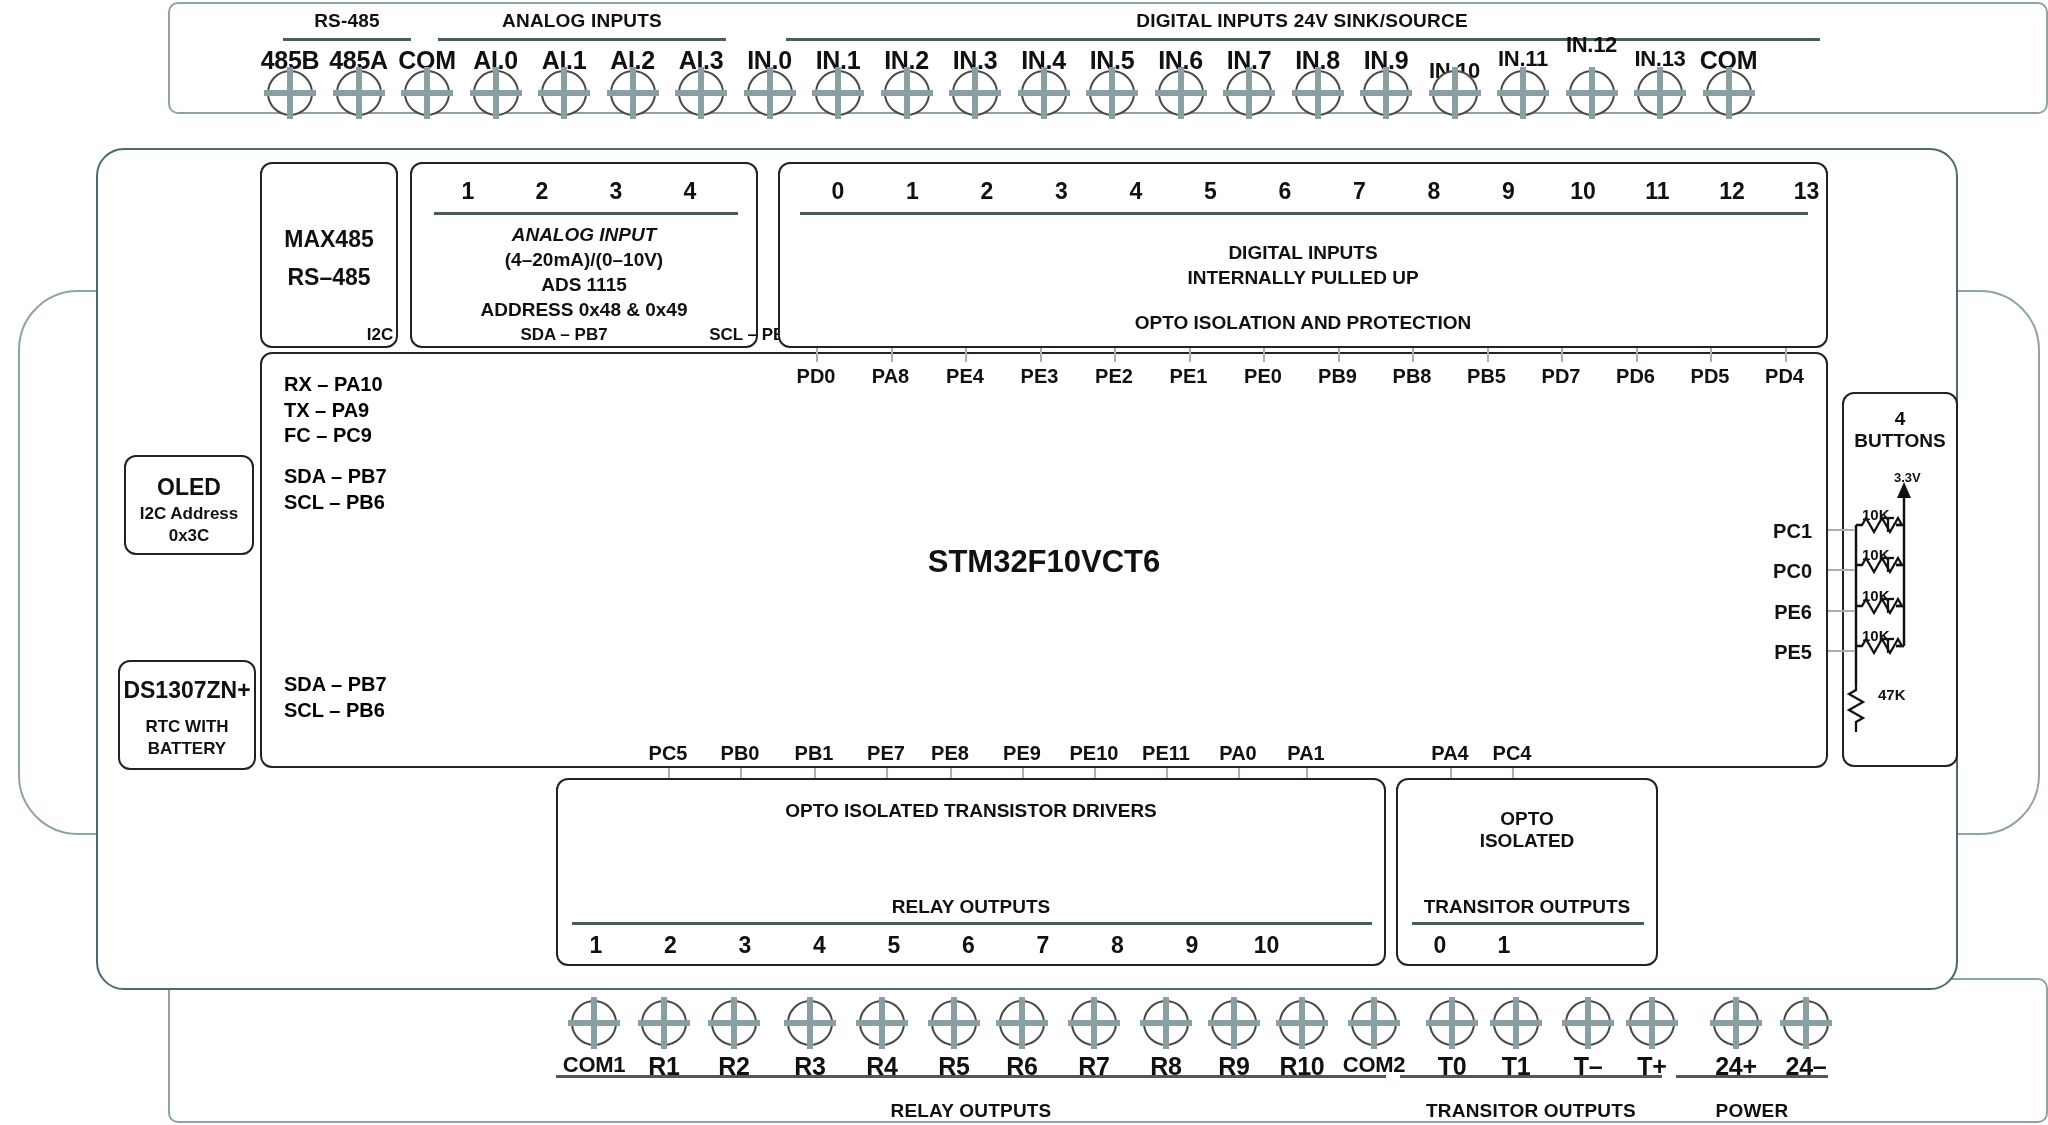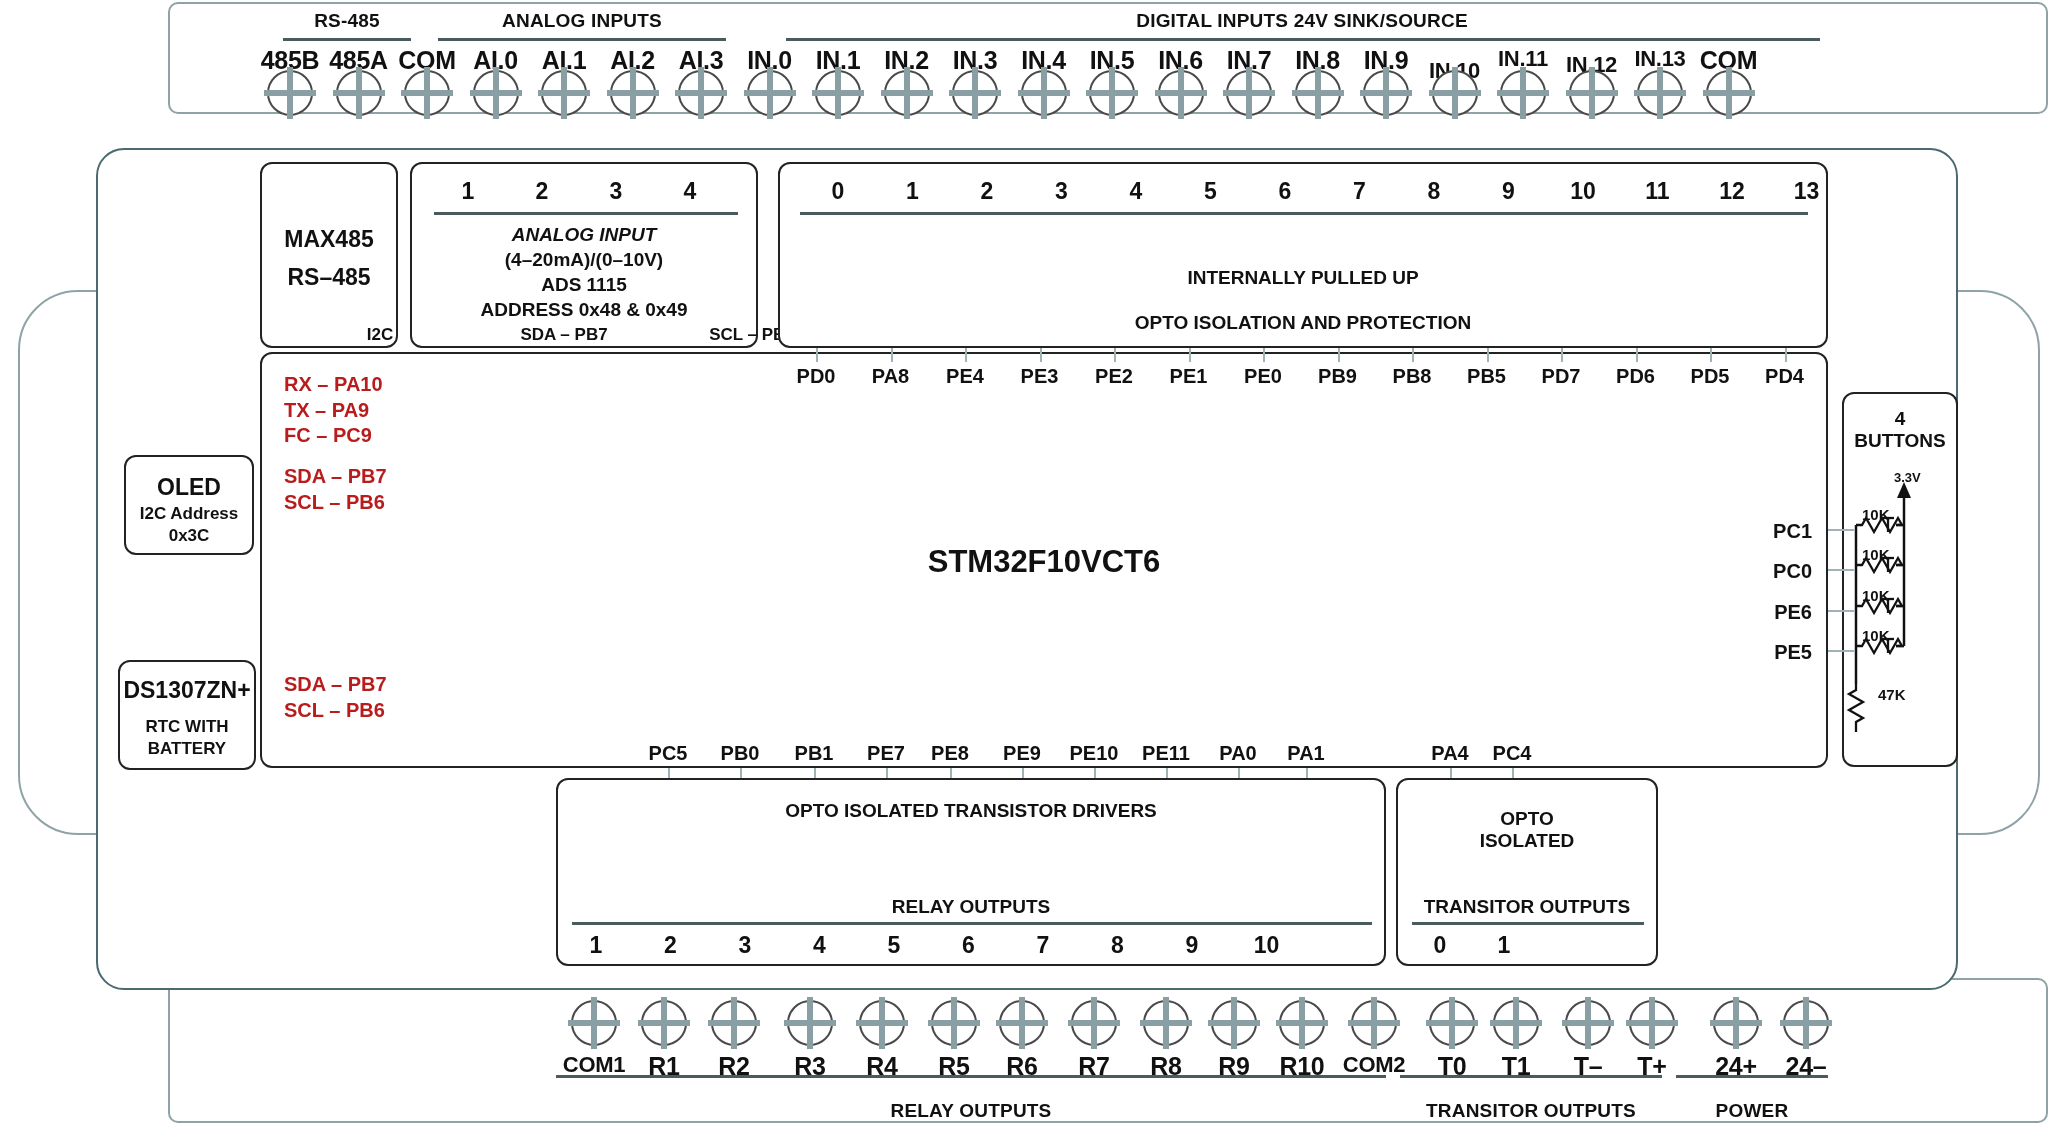--- a/index.html
+++ b/index.html
@@ -89,21 +89,21 @@
   }
   .pinline { position:absolute; width:2px; background:#9fb3b6; }
   .connector { position:absolute; height:2px; background:#9fb3b6; }
 
   .mcu-title {
     position:absolute; font-size:31px; font-weight:bold;
     text-align:center; width:100%; color:#111;
   }
   .sig {
     position:absolute; font-size:20px; font-weight:bold;
-    white-space:nowrap; color:#b91c1c; line-height:1.28;
+    white-space:nowrap; color:#000000; line-height:1.28;
   }
   .res-lbl {
     position:absolute; font-size:15px; font-weight:bold; color:#111;
   }
   .v-lbl {
     position:absolute; font-size:13px; font-weight:bold; color:#111;
   }
 </style>
 </head>
 <body>
@@ -234,21 +234,21 @@
         <div class="ring"></div>
         <div class="slot-v"></div>
         <div class="slot-h"></div>
       </div>
       <div class="term-label small" style="left: 1473px; top: 46px; width: 100px;">IN.11</div>
       <div class="screw" style="left: 1500px; top: 70px;">
         <div class="ring"></div>
         <div class="slot-v"></div>
         <div class="slot-h"></div>
       </div>
-      <div class="term-label small" style="left: 1541.5px; top: 52px; width: 100px;">IN.12</div>
+      <div class="term-label small" style="left: 1541.5px; top: 32px; width: 100px;">IN.12</div>
       <div class="screw" style="left: 1568.5px; top: 70px;">
         <div class="ring"></div>
         <div class="slot-v"></div>
         <div class="slot-h"></div>
       </div>
       <div class="term-label small" style="left: 1610px; top: 46px; width: 100px;">IN.13</div>
       <div class="screw" style="left: 1637px; top: 70px;">
         <div class="ring"></div>
         <div class="slot-v"></div>
         <div class="slot-h"></div>
@@ -294,20 +294,21 @@
         <div class="num-row" style="left: 483px; top: 14px; width: 44px;">6</div>
         <div class="num-row" style="left: 557.5px; top: 14px; width: 44px;">7</div>
         <div class="num-row" style="left: 632px; top: 14px; width: 44px;">8</div>
         <div class="num-row" style="left: 706.5px; top: 14px; width: 44px;">9</div>
         <div class="num-row" style="left: 781px; top: 14px; width: 44px;">10</div>
         <div class="num-row" style="left: 855.5px; top: 14px; width: 44px;">11</div>
         <div class="num-row" style="left: 930px; top: 14px; width: 44px;">12</div>
         <div class="num-row" style="left: 1004.5px; top: 14px; width: 44px;">13</div>
       </div>
     <div class="rule" style="left:20px; top:48px; width:1008px;"></div>
+    <div class="blk-txt" style="top:78px;">DIGITAL INPUTS</div>
     <div class="blk-txt" style="top:103px;">INTERNALLY PULLED UP</div>
     <div class="blk-txt" style="top:148px;">OPTO ISOLATION AND PROTECTION</div>
   </div>
 
   <div class="blk" style="left:260px; top:352px; width:1568px; height:416px;">
     <div class="mcu-title" style="top:190px;">STM32F10VCT6</div>
 
     <div class="sig" style="left:22px; top:18px;">
       <div>RX – PA10</div>
       <div>TX – PA9</div>

